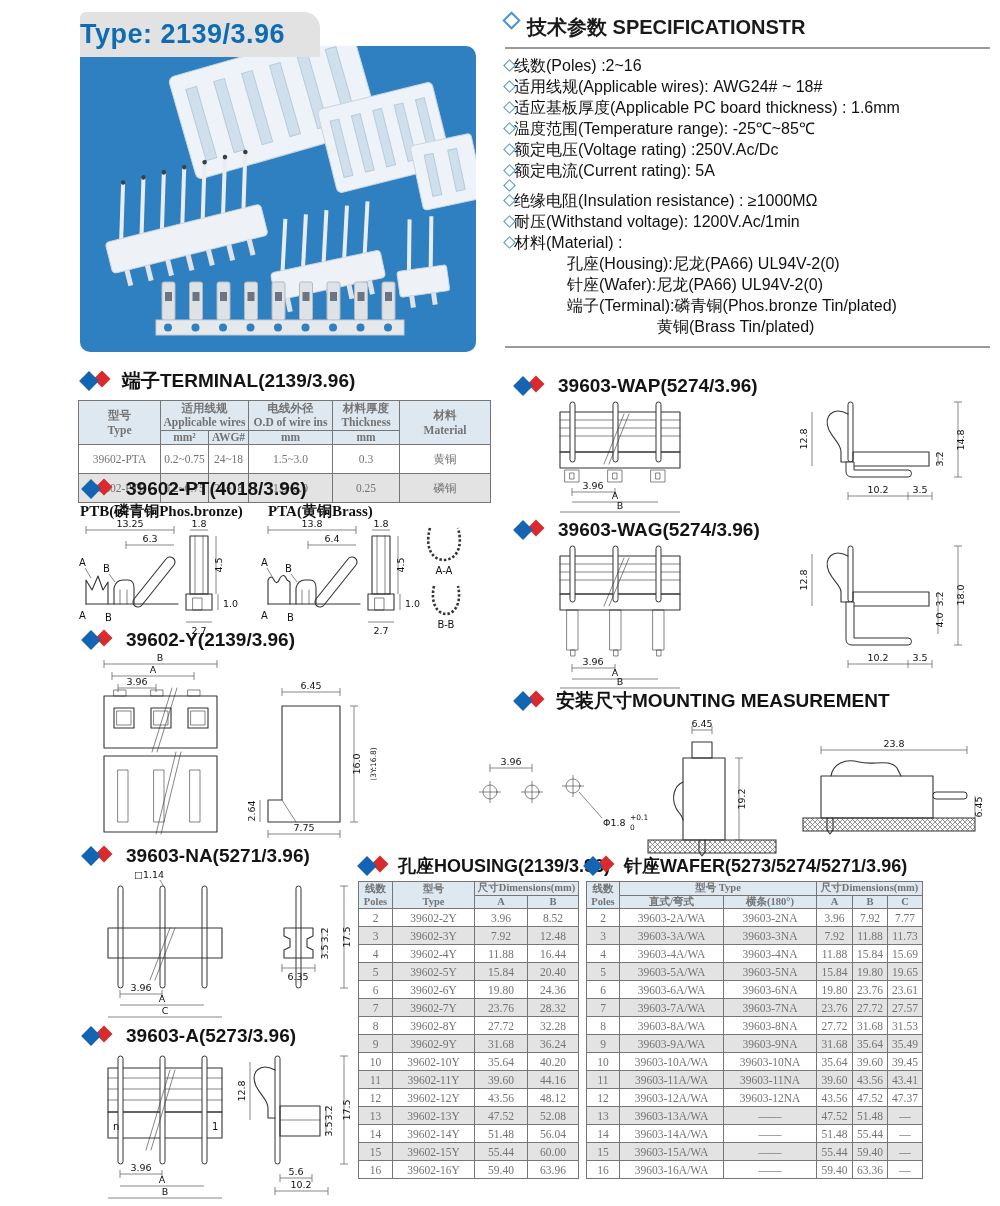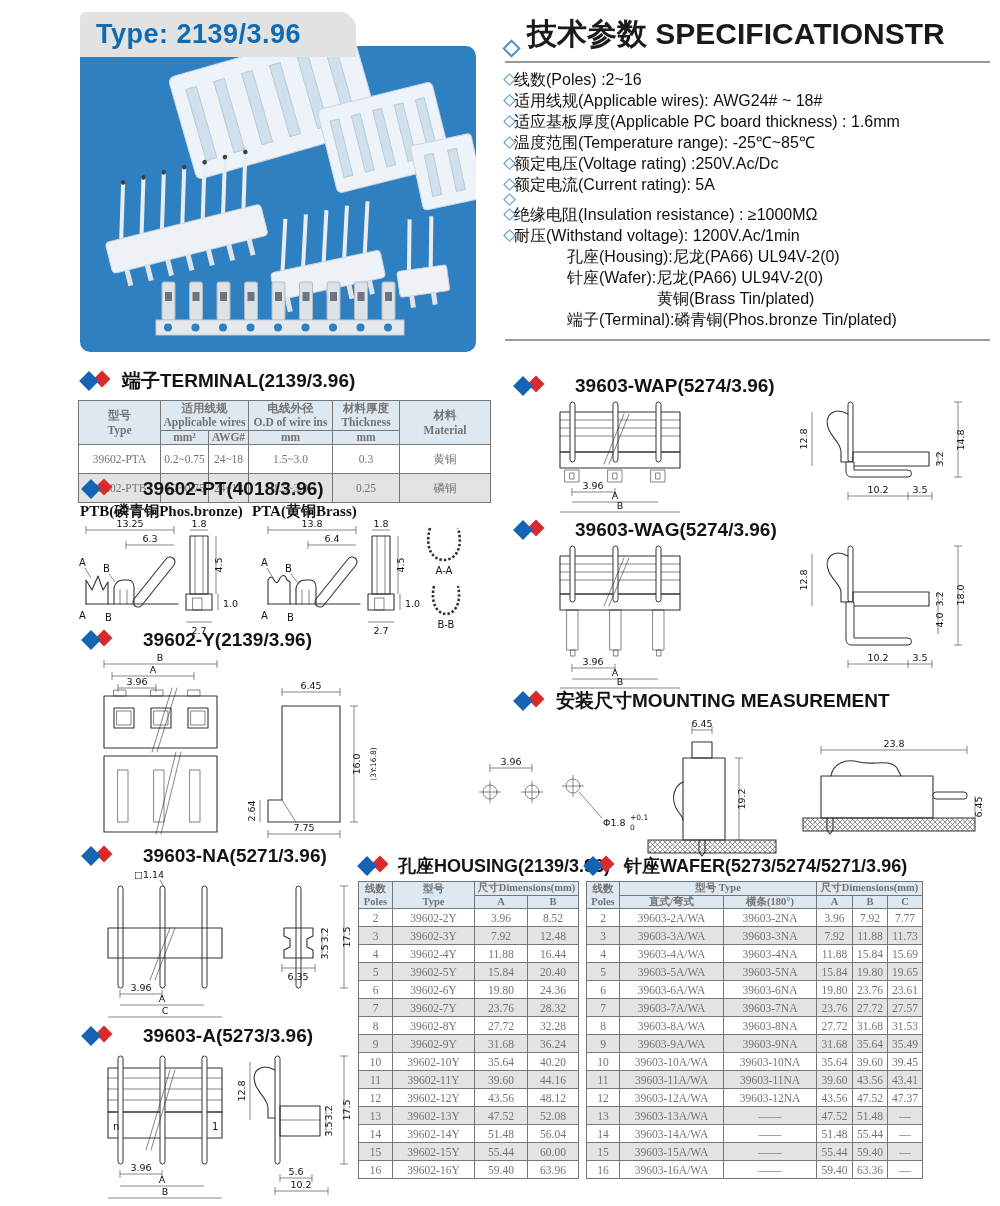--- a/index.html
+++ b/index.html
@@ -1,33 +1,33 @@
 <!DOCTYPE html>
 <html><head>
 <meta charset="utf-8">
 <style>
 *{margin:0;padding:0;box-sizing:border-box}
 html,body{background:#fff}
 body{width:1000px;height:1206px;position:relative;font-family:"Liberation Sans",sans-serif;color:#111;overflow:hidden}
 .abs{position:absolute}
 
-.photo-label{left:80px;top:12px;width:276px;height:45px;background:#e2e2e2;border-radius:6px 16px 0 0;display:flex;align-items:center;padding-left:16px;z-index:3;font-size:27px;font-weight:bold;color:#0f6cb2;letter-spacing:.5px}
+.photo-label{left:80px;top:12px;width:240px;height:45px;background:#e2e2e2;border-radius:6px 16px 0 0;display:flex;align-items:center;z-index:3;font-size:27px;font-weight:bold;color:#0f6cb2;letter-spacing:.5px}
 .photo{left:80px;top:46px;width:396px;height:306px;border-radius:10px;overflow:hidden}
 
 .specs{left:505px;top:14px;width:485px}
-.spec-title{display:flex;align-items:flex-end;gap:9px;font-size:30px;font-weight:bold;color:#1a1a1a}
+.spec-title{display:flex;align-items:flex-start;gap:9px;font-size:20px;font-weight:bold;color:#1a1a1a}
 .sdia{width:9px;height:9px;border:1.6px solid #4d94cc;background:#fff;transform:rotate(45deg);display:inline-block;flex:none}
 .sdia.big{width:13px;height:13px;border-width:2px}
 .spec-rule{border-top:2px solid #9a9a9a;margin:6px 0 6px 0}
 .spec-item{display:flex;align-items:center;gap:0;font-size:16px;line-height:21px;color:#101010}
 .mat-line{font-size:16px;line-height:21px;padding-left:62px}
 .mat-line.deep{padding-left:152px}
 
 .sec-title{display:flex;align-items:center;gap:8px;font-size:19px;font-weight:bold;color:#141414;white-space:nowrap}
-.sec-title.gap-lg{gap:27px}
+.sec-title.gap-lg{gap:10px}
 .sec-title.sm{font-size:18px;gap:6px}
 .mk{position:relative;width:34px;height:22px;display:inline-block;flex:none}
 .mk i{position:absolute;display:block}
 .mkb{left:2px;top:4px;width:14px;height:14px;background:#1464b4;transform:rotate(45deg);z-index:2}
 .mkr{left:16px;top:3px;width:12px;height:12px;background:#d92b2b;transform:rotate(45deg)}
 .pt-sub{font-family:Liberation Serif, serif;font-weight:bold;font-size:15px;color:#111}
 
 table{border-collapse:collapse;font-family:"Liberation Serif",serif;color:#737373;table-layout:fixed}
 th,td{border:1px solid #767676;text-align:center;padding:0;overflow:hidden;white-space:nowrap}
 table{border:1.5px solid #555}
@@ -194,26 +194,30 @@
           <span class="sdia"></span>
         </div>
         <div class="spec-item">
           <span class="sdia"></span>
           <span>绝缘电阻(Insulation resistance) : ≥1000MΩ</span>
         </div>
         <div class="spec-item">
           <span class="sdia"></span>
           <span>耐压(Withstand voltage): 1200V.Ac/1min</span>
         </div>
+        <div class="spec-item">
+          <span class="sdia"></span>
+          <span>材料(Material) :</span>
+        </div>
       </div>
     <div>
         <div class="mat-line">孔座(Housing):尼龙(PA66) UL94V-2(0)</div>
         <div class="mat-line">针座(Wafer):尼龙(PA66) UL94V-2(0)</div>
+        <div class="mat-line">端子(Terminal):磷青铜(Phos.bronze Tin/plated)</div>
         <div class="mat-line deep">黄铜(Brass Tin/plated)</div>
-        <div class="mat-line">端子(Terminal):磷青铜(Phos.bronze Tin/plated)</div>
       </div>
     <div class="spec-rule" style="margin-top:9px"></div>
   </div>
 
   <div class="abs sec-title" style="left:80px;top:368px">
     <span class="mk">
         <i class="mkb"></i>
         <i class="mkr"></i>
       </span>
     <span>端子TERMINAL(2139/3.96)</span>
@@ -278,21 +282,21 @@
   </table>
 
   <div class="abs sec-title gap-lg" style="left:82px;top:478px">
     <span class="mk">
         <i class="mkb"></i>
         <i class="mkr"></i>
       </span>
     <span>39602-PT(4018/3.96)</span>
   </div>
   <div class="abs pt-sub" style="left:80px;top:502px">PTB(磷青铜Phos.bronze)</div>
-  <div class="abs pt-sub" style="left:252px;top:502px">PTA(黄铜Brass)</div>
+  <div class="abs pt-sub" style="left:268px;top:502px">PTA(黄铜Brass)</div>
   <svg class="abs" style="left:78px;top:518px" width="420" height="120" viewBox="0 0 420 120">
     <g>
       <line class="dm" x1="8" y1="12" x2="96" y2="12"></line>
         <line class="dm" x1="8" y1="8" x2="8" y2="16"></line>
         <line class="dm" x1="96" y1="8" x2="96" y2="16"></line>
       <text class="dt" x="52" y="9" text-anchor="middle">13.25</text>
       <line class="dm" x1="48" y1="27" x2="96" y2="27"></line>
         <line class="dm" x1="48" y1="23" x2="48" y2="31"></line>
       <text class="dt" x="72" y="24" text-anchor="middle">6.3</text>
       <path class="ln" d="M8,86 V62 L14,72 L20,58 L25,72 L30,64 V86"></path>

